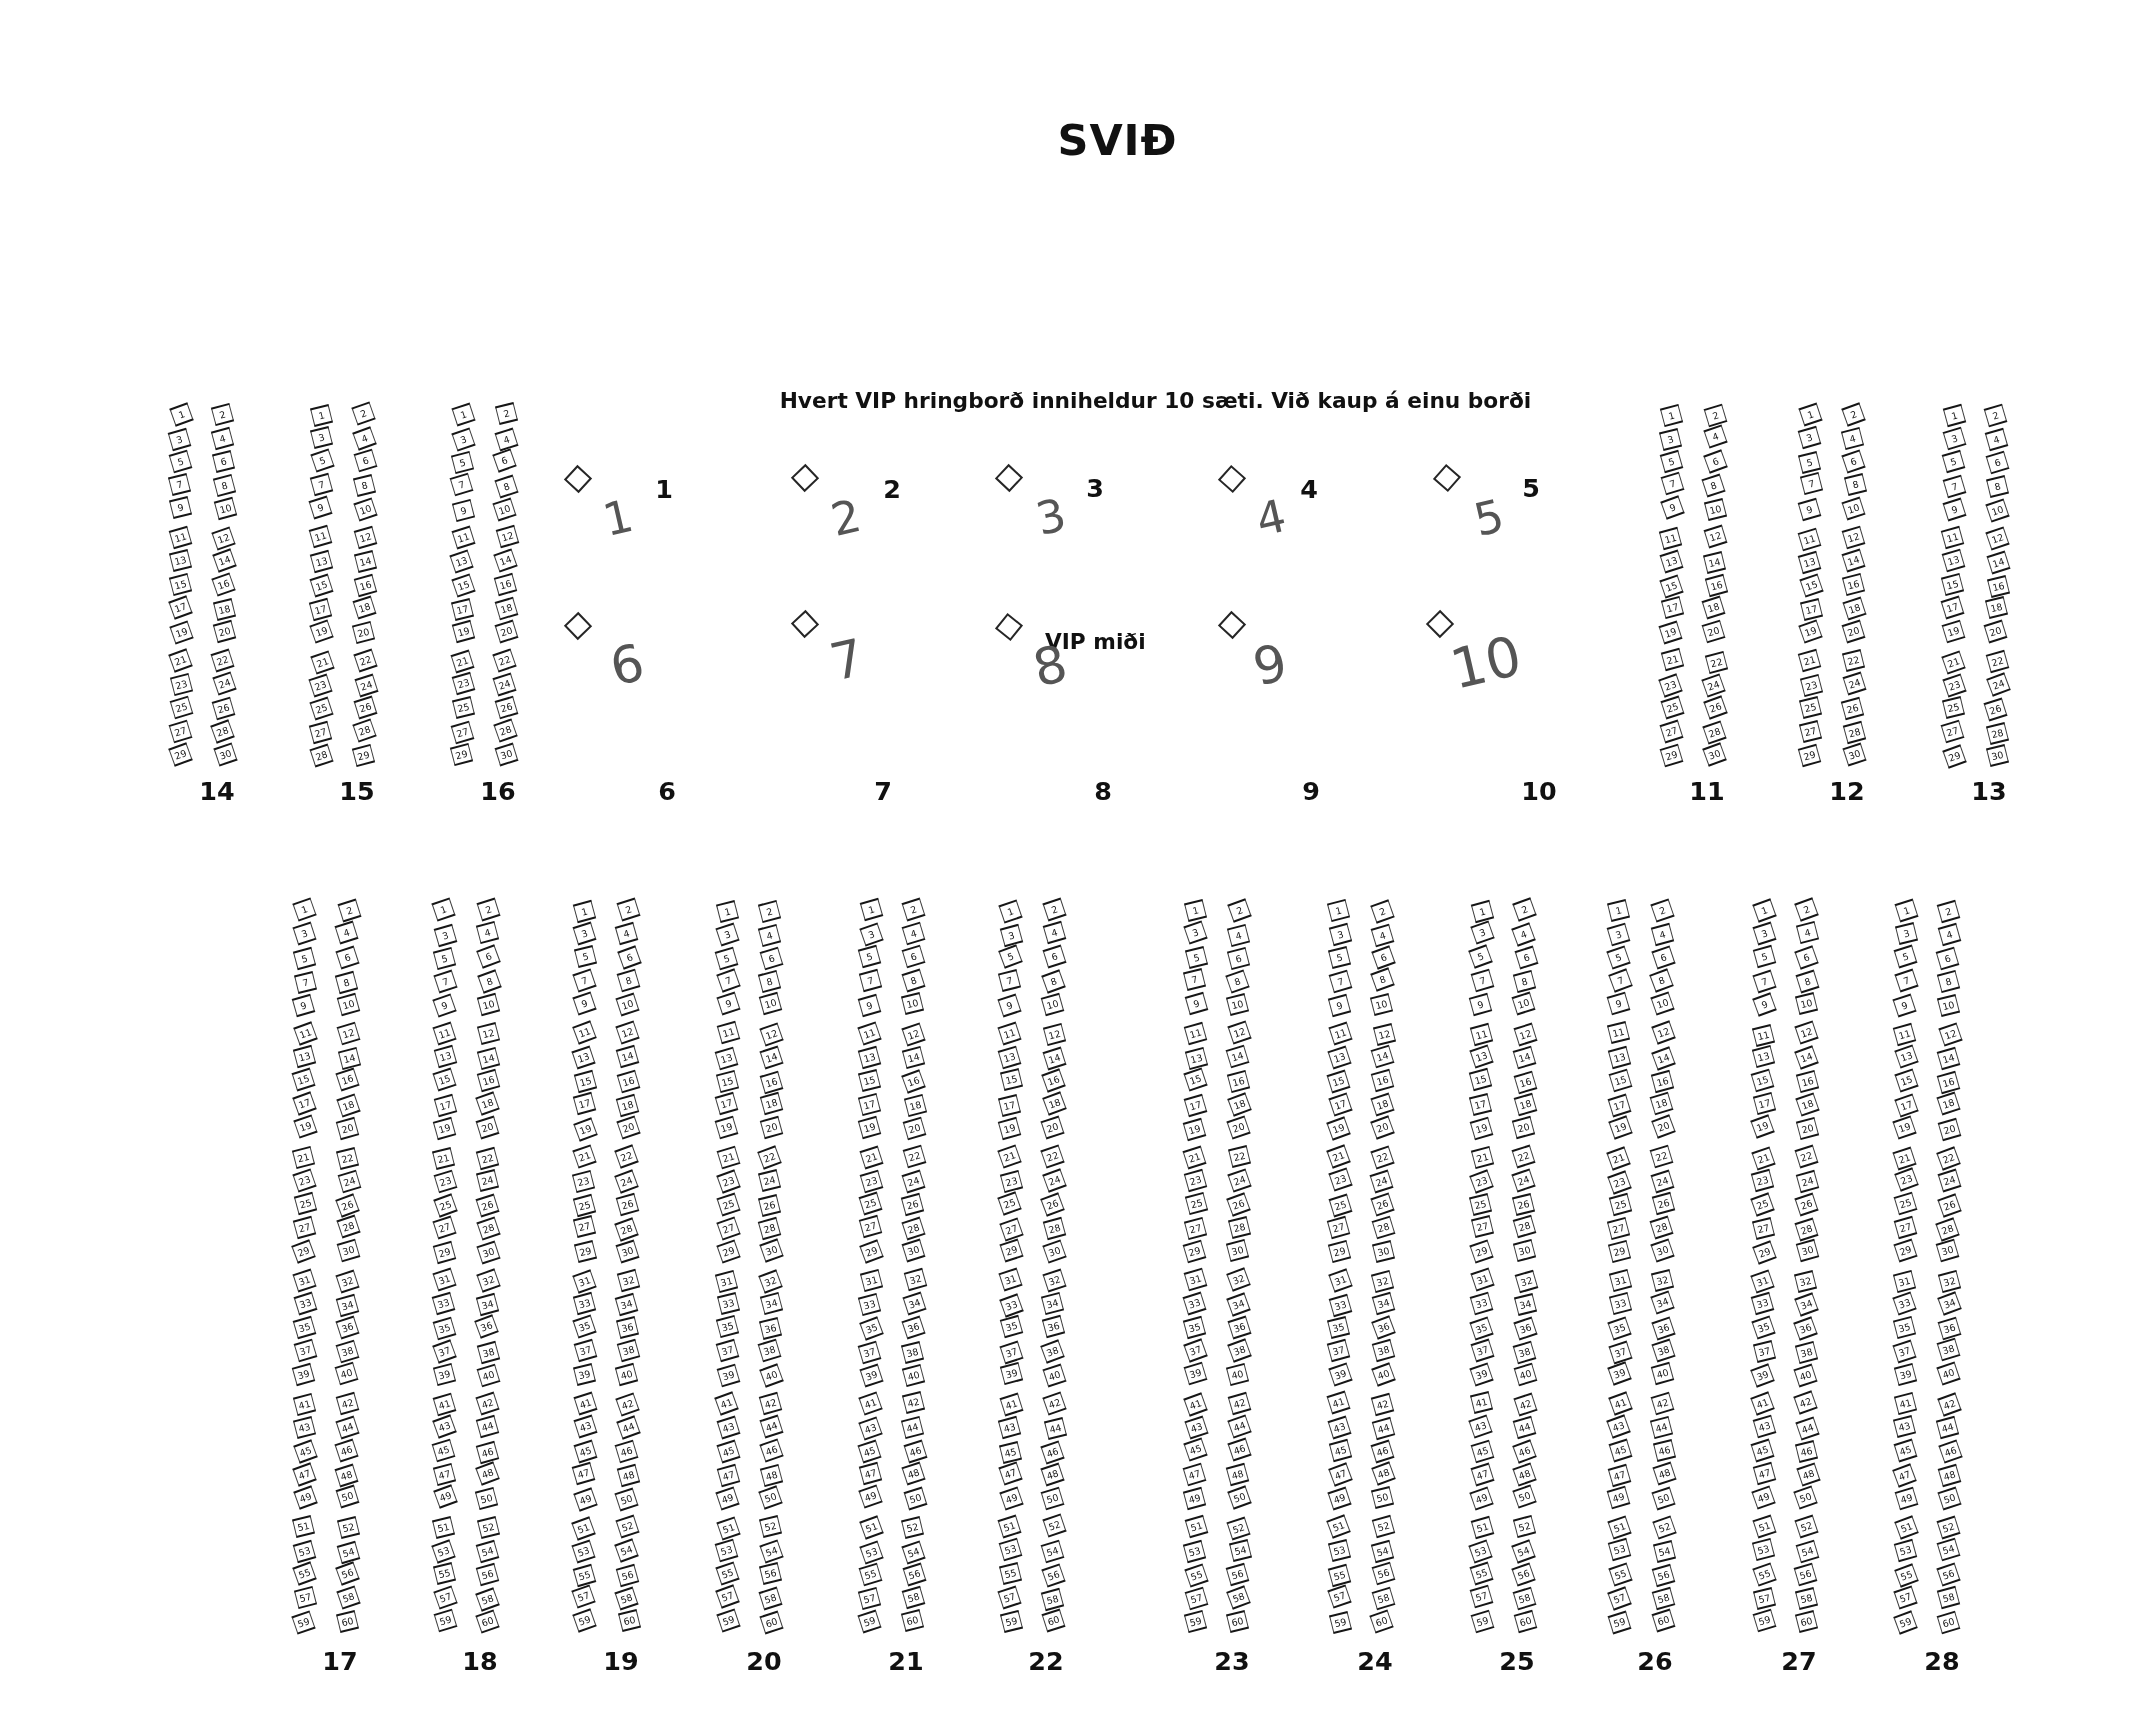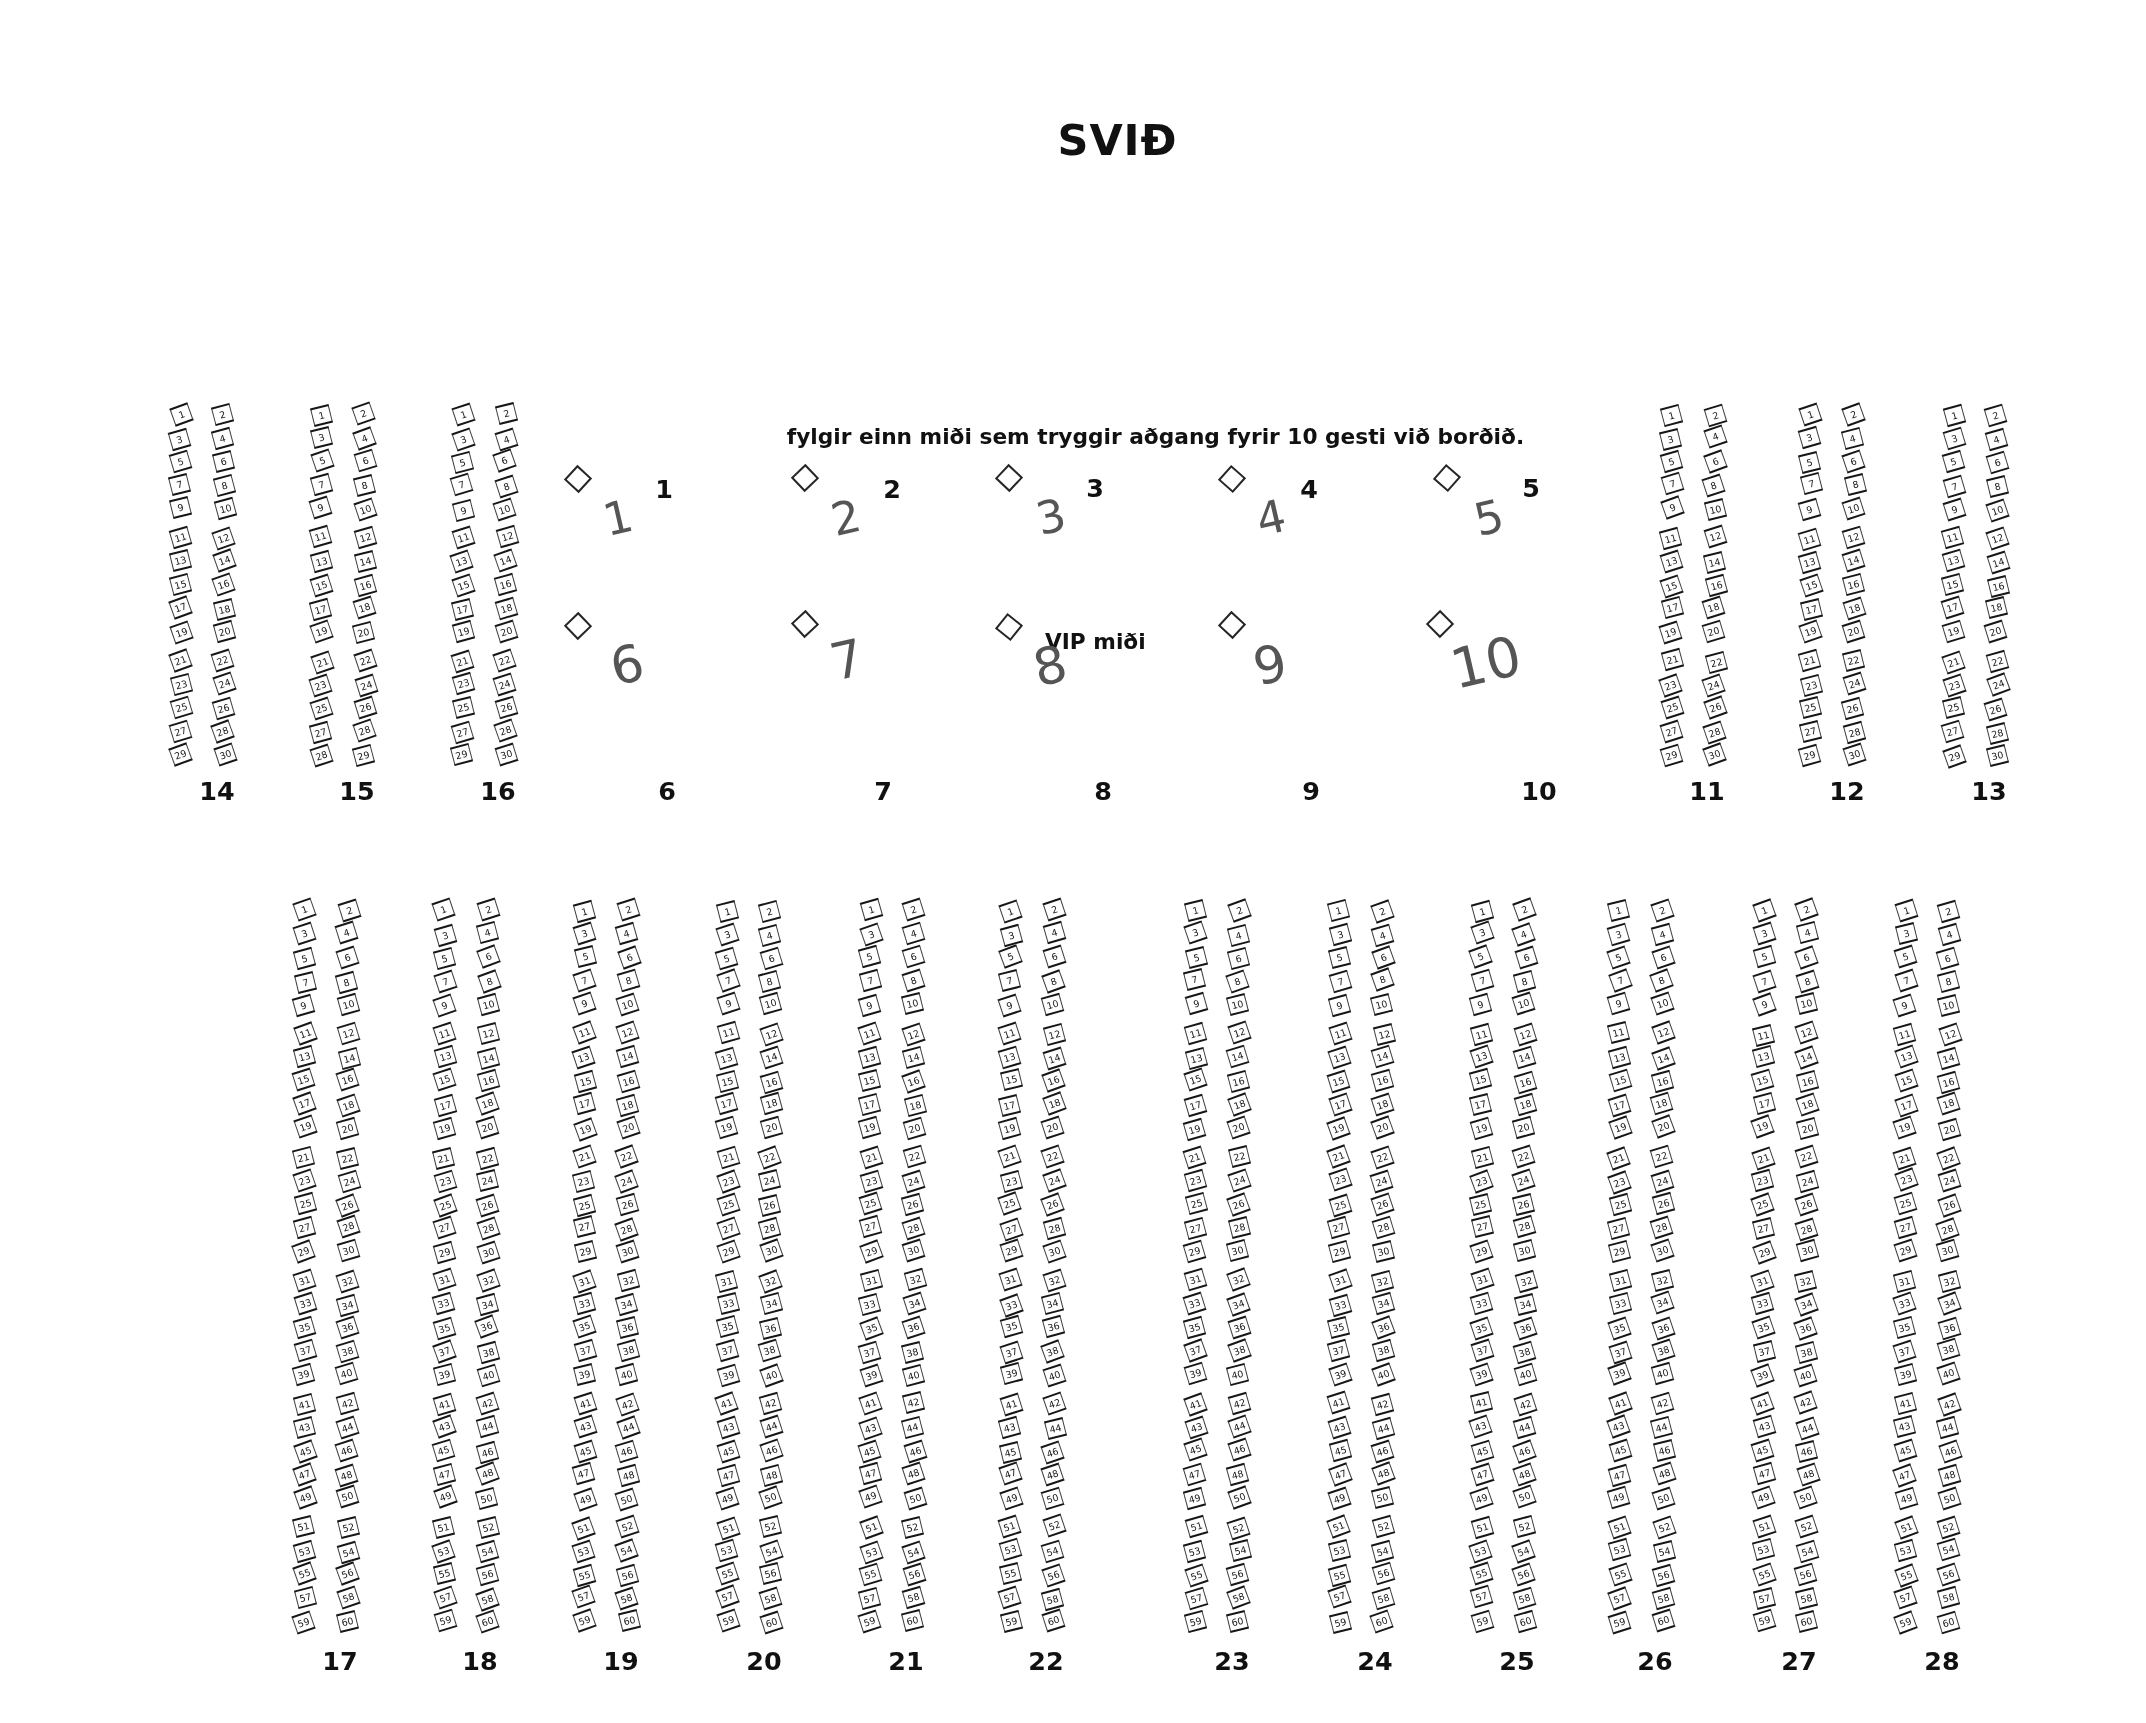--- a/index.html
+++ b/index.html
@@ -43,21 +43,21 @@
     position:absolute;font-weight:bold;font-size:25.4px;white-space:nowrap;
     transform:translate(-50%,-50%);
   }
   #vip-note{position:absolute;font-weight:bold;font-size:21.7px;white-space:nowrap;}
 </style>
 </head>
 <body>
 
 <div id="map">
   <div id="stage-title" class="heading">SVIÐ</div>
-  <div id="vip-sub2" class="heading">fylgir einn miði sem tryggir aðgang fyrir 10 gesti við borðið.</div>
+  <div id="vip-sub1" class="heading">Hvert VIP hringborð inniheldur 10 sæti. Við kaup á einu borði</div>
   <div id="vip-note" style="left: 1045px; top: 629px;">VIP miði</div>
   <div id="vip-tables">
       <div class="diamond" style="left: 568px; top: 469px; transform: rotate(42.6deg);"></div>
       <div class="script-num" style="left: 618px; top: 518px; font-size: 45px;">1</div>
       <div class="bold-num" style="left: 664px; top: 489px;">1</div>
       <div class="diamond" style="left: 795px; top: 468px; transform: rotate(46.5deg);"></div>
       <div class="script-num" style="left: 846px; top: 518px; font-size: 45px;">2</div>
       <div class="bold-num" style="left: 892px; top: 489px;">2</div>
       <div class="diamond" style="left: 999px; top: 468px; transform: rotate(43.3deg);"></div>
       <div class="script-num" style="left: 1051px; top: 517px; font-size: 45px;">3</div>

